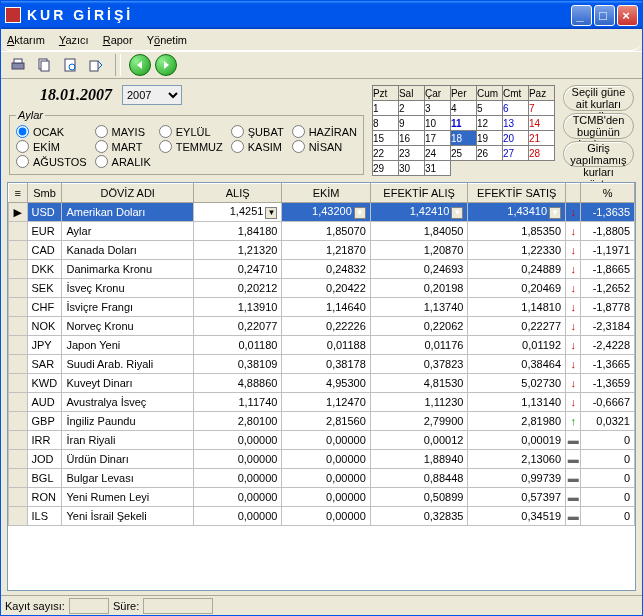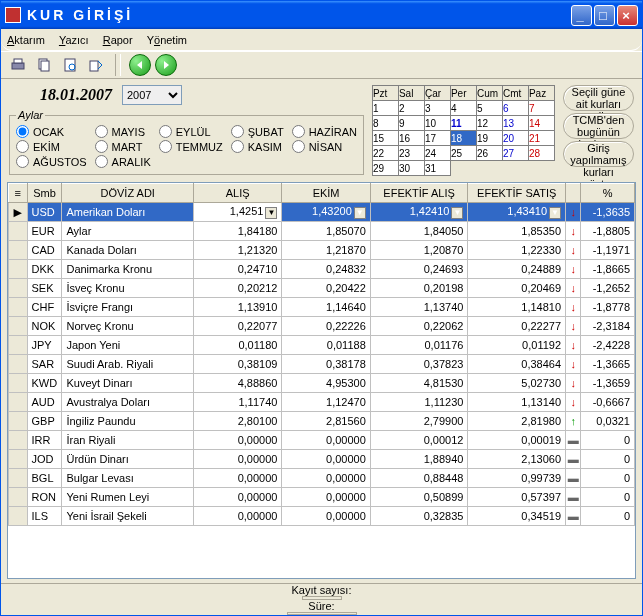--- a/index.html
+++ b/index.html
@@ -56,21 +56,21 @@
 .grid td.ind { text-align: center; padding: 0; width: 14px; }
 .grid td.marker { background: #ece9d8; width: 16px; text-align:center; padding:0; }
 .grid tr.sel td { background: #3169c6; color: #fff; }
 .grid tr.sel td.marker { background: #ece9d8; color:#000; }
 .grid tr.sel td.editing { background:#fff; color:#000; }
 .dd { display:inline-block; width: 12px; height: 12px; background:#ece9d8; border:1px solid #808080; text-align:center; line-height:10px; font-size:8px; margin-left:2px; vertical-align:middle; }
 .arrow-down { color:#cc0000; font-weight:bold; }
 .arrow-up { color:#009900; font-weight:bold; }
 .dash { color:#666; font-weight:bold; }
 
-.statusbar { height: 32px; background: #ece9d8; border-top: 1px solid #aca899; display: flex; align-items: center; font-size: 11px; flex-direction: column; }
+.statusbar { height: 20px; background: #ece9d8; border-top: 1px solid #aca899; display: flex; align-items: center; font-size: 11px; }
 .statusbar .cell { border: 1px solid #aca899; height: 16px; padding: 0 4px; display:flex; align-items:center; }
 .statusbar .label { padding: 0 4px; }
 
 .col-marker { width: 18px; }
 .col-smb { width: 34px; }
 .col-name { width: 128px; }
 .col-alis { width: 86px; }
 .col-satis { width: 86px; }
 .col-efalis { width: 95px; }
 .col-efsatis { width: 95px; }
@@ -401,21 +401,21 @@
             <td class="num">4,88860</td>
             <td class="num">4,95300</td>
             <td class="num">4,81530</td>
             <td class="num">5,02730</td>
             <td class="ind"><span class="arrow-down">↓</span></td>
             <td class="num">-1,3659</td>
           </tr>
           <tr>
             <td class="marker"></td>
             <td>AUD</td>
-            <td>Avustralya Doları</td>
+            <td>Avustralya İsveç</td>
             <td class="num">1,11740</td>
             <td class="num">1,12470</td>
             <td class="num">1,11230</td>
             <td class="num">1,13140</td>
             <td class="ind"><span class="arrow-down">↓</span></td>
             <td class="num">-0,6667</td>
           </tr>
           <tr>
             <td class="marker"></td>
             <td>GBP</td>

